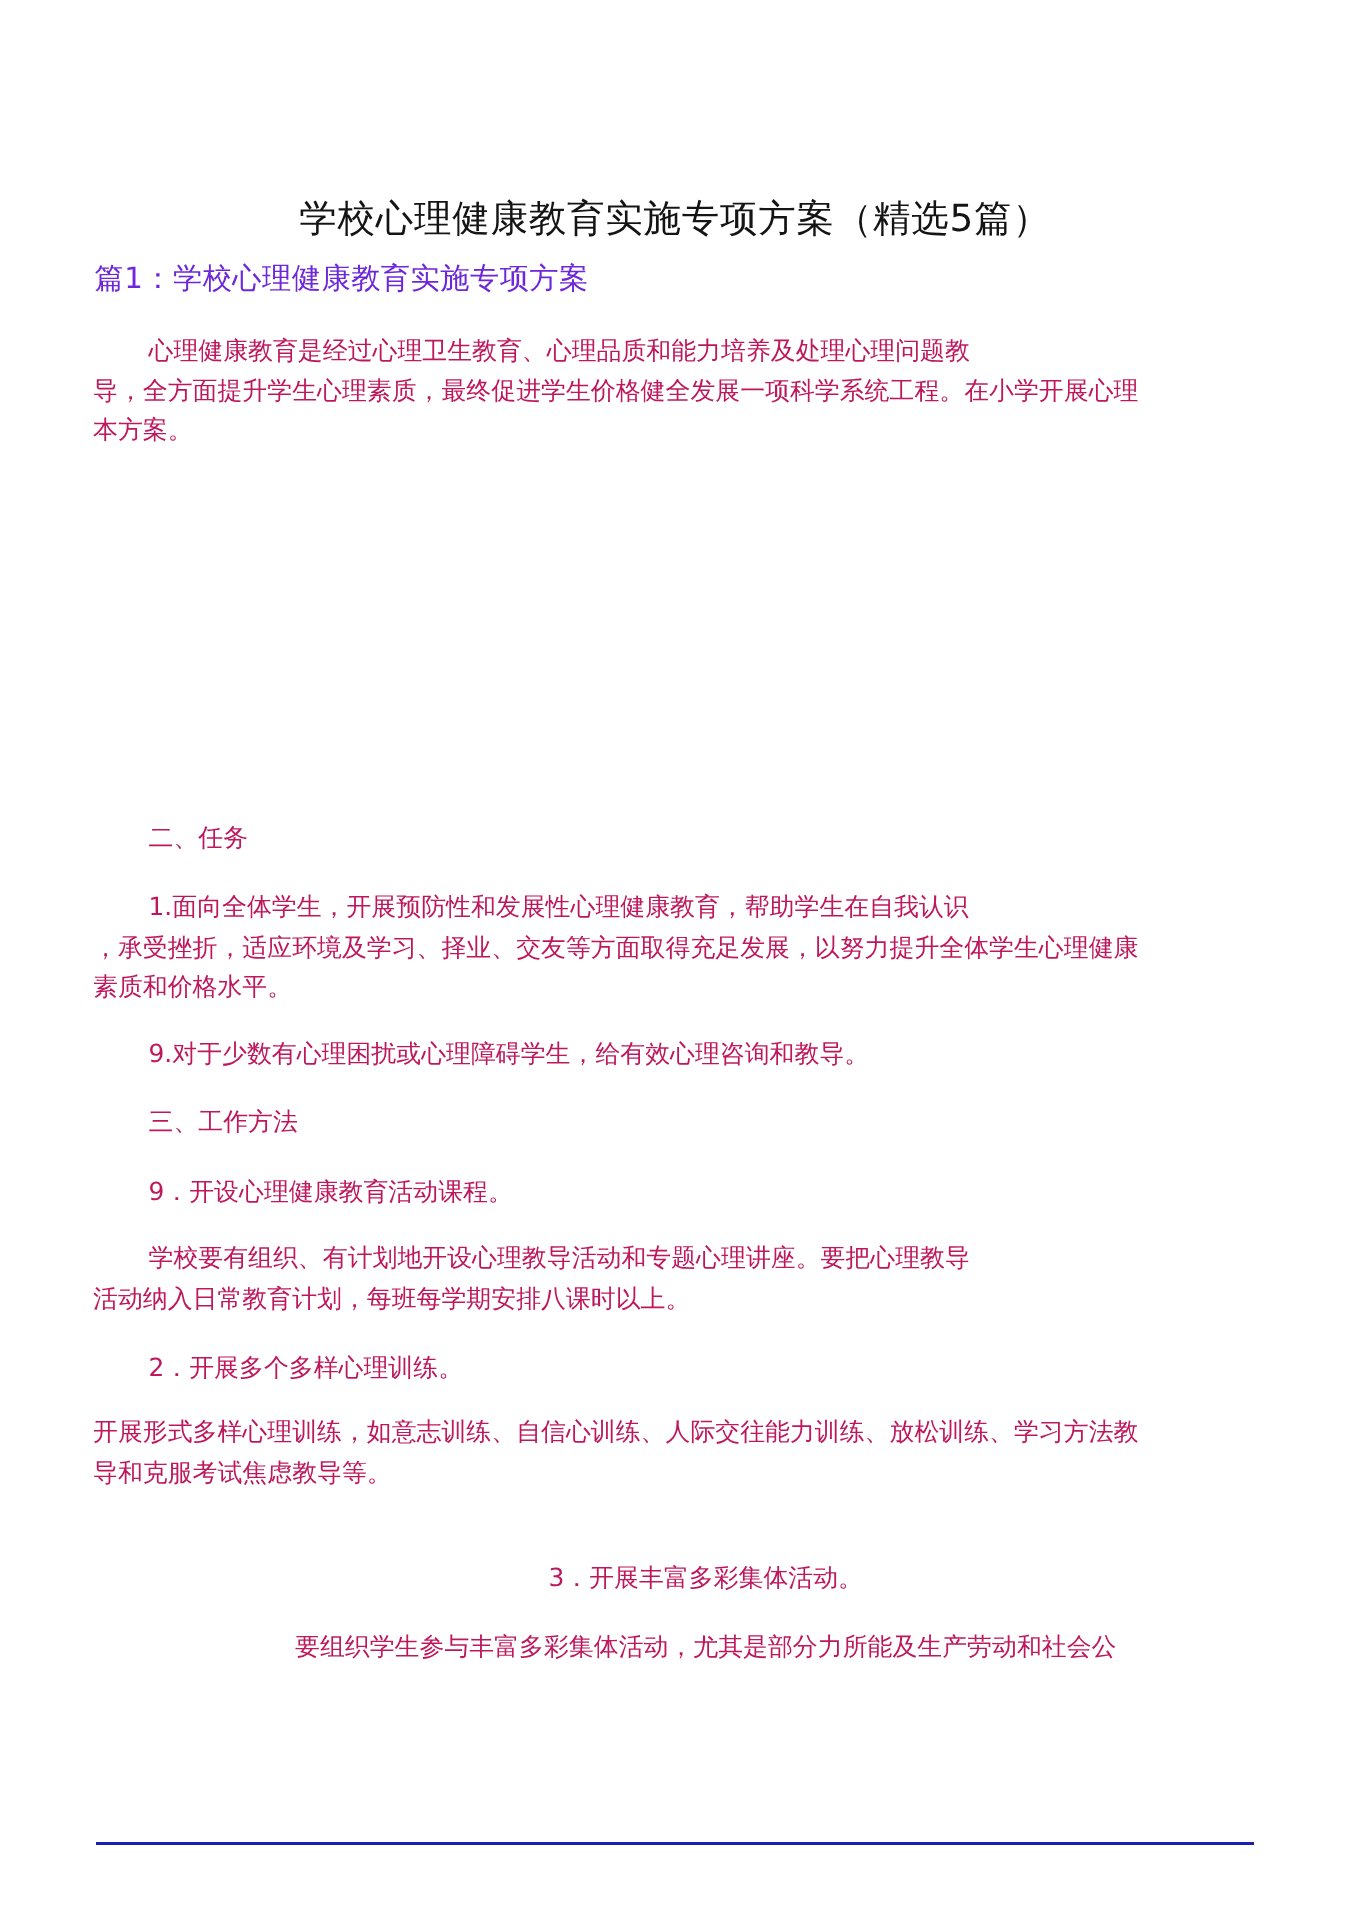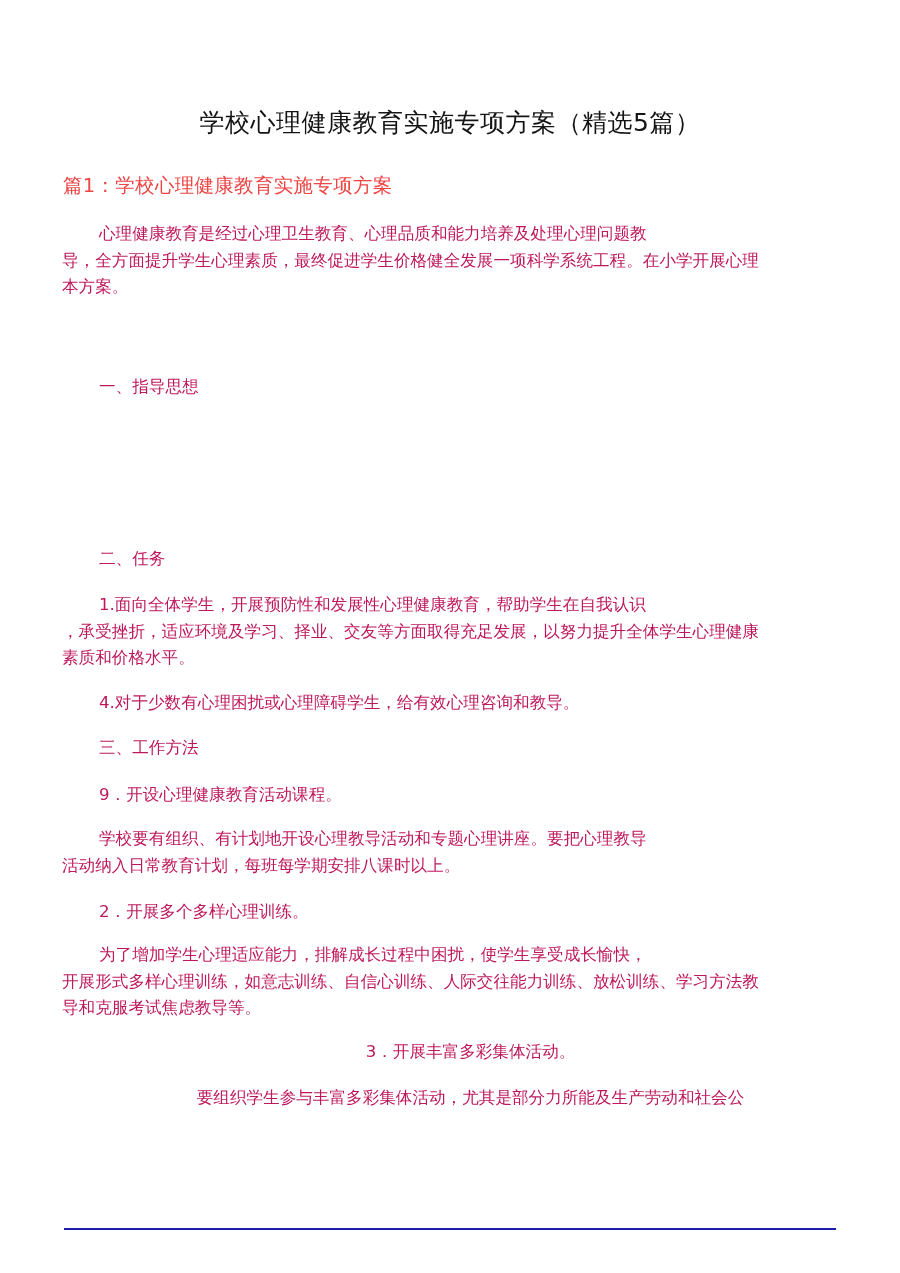--- a/index.html
+++ b/index.html
@@ -16,37 +16,37 @@
       color: #111111;
     }
     .page {
       position: absolute;
       left: 0; top: 0;
       width: 900px; height: 1273px;
       background: #ffffff;
     }
     .doc-title {
       position: absolute;
-      top: 106px;
+      top: 129px;
       left: 0;
       width: 900px;
       text-align: center;
       font-size: 25px;
       line-height: 34px;
       color: #141414;
       letter-spacing: 0.5px;
       white-space: nowrap;
     }
     .section-heading {
       position: absolute;
       top: 172px;
       left: 63px;
       font-size: 19.5px;
       line-height: 28px;
-      color: #ef4444;
+      color: #6d28d9;
       white-space: nowrap;
       letter-spacing: 0.3px;
     }
     .block {
       position: absolute;
       left: 62px;
       width: 780px;
       font-size: 16.6px;
       line-height: 26.5px;
       color: #be185d;
@@ -74,58 +74,54 @@
   <div class="doc-title">学校心理健康教育实施专项方案（精选5篇）</div>
 
   <div class="section-heading">篇1：学校心理健康教育实施专项方案</div>
 
   <div class="block" style="top:221px;">
     <span class="line indent">心理健康教育是经过心理卫生教育、心理品质和能力培养及处理心理问题教</span>
     <span class="line">导，全方面提升学生心理素质，最终促进学生价格健全发展一项科学系统工程。在小学开展心理</span>
     <span class="line">本方案。</span>
   </div>
 
-  <div class="block" style="top:374px;">
-    <span class="line indent">一、指导思想</span>
-  </div>
 
 
   <div class="block" style="top:546px;">
     <span class="line indent">二、任务</span>
   </div>
 
   <div class="block" style="top:592px;">
     <span class="line indent">1.面向全体学生，开展预防性和发展性心理健康教育，帮助学生在自我认识</span>
     <span class="line">，承受挫折，适应环境及学习、择业、交友等方面取得充足发展，以努力提升全体学生心理健康</span>
     <span class="line">素质和价格水平。</span>
   </div>
 
   <div class="block" style="top:690px;">
-    <span class="line indent">4.对于少数有心理困扰或心理障碍学生，给有效心理咨询和教导。</span>
+    <span class="line indent">9.对于少数有心理困扰或心理障碍学生，给有效心理咨询和教导。</span>
   </div>
 
   <div class="block" style="top:735px;">
     <span class="line indent">三、工作方法</span>
   </div>
 
   <div class="block" style="top:782px;">
     <span class="line indent">9．开设心理健康教育活动课程。</span>
   </div>
 
   <div class="block" style="top:826px;">
     <span class="line indent">学校要有组织、有计划地开设心理教导活动和专题心理讲座。要把心理教导</span>
     <span class="line">活动纳入日常教育计划，每班每学期安排八课时以上。</span>
   </div>
 
   <div class="block" style="top:899px;">
     <span class="line indent">2．开展多个多样心理训练。</span>
   </div>
 
   <div class="block" style="top:942px;">
-    <span class="line indent">为了增加学生心理适应能力，排解成长过程中困扰，使学生享受成长愉快，</span>
     <span class="line">开展形式多样心理训练，如意志训练、自信心训练、人际交往能力训练、放松训练、学习方法教</span>
     <span class="line">导和克服考试焦虑教导等。</span>
   </div>
 
   <div class="block" style="top:1039px;text-align:center;">
     <span class="line indent">3．开展丰富多彩集体活动。</span>
   </div>
 
   <div class="block" style="top:1085px;text-align:center;">
     <span class="line indent">要组织学生参与丰富多彩集体活动，尤其是部分力所能及生产劳动和社会公</span>

